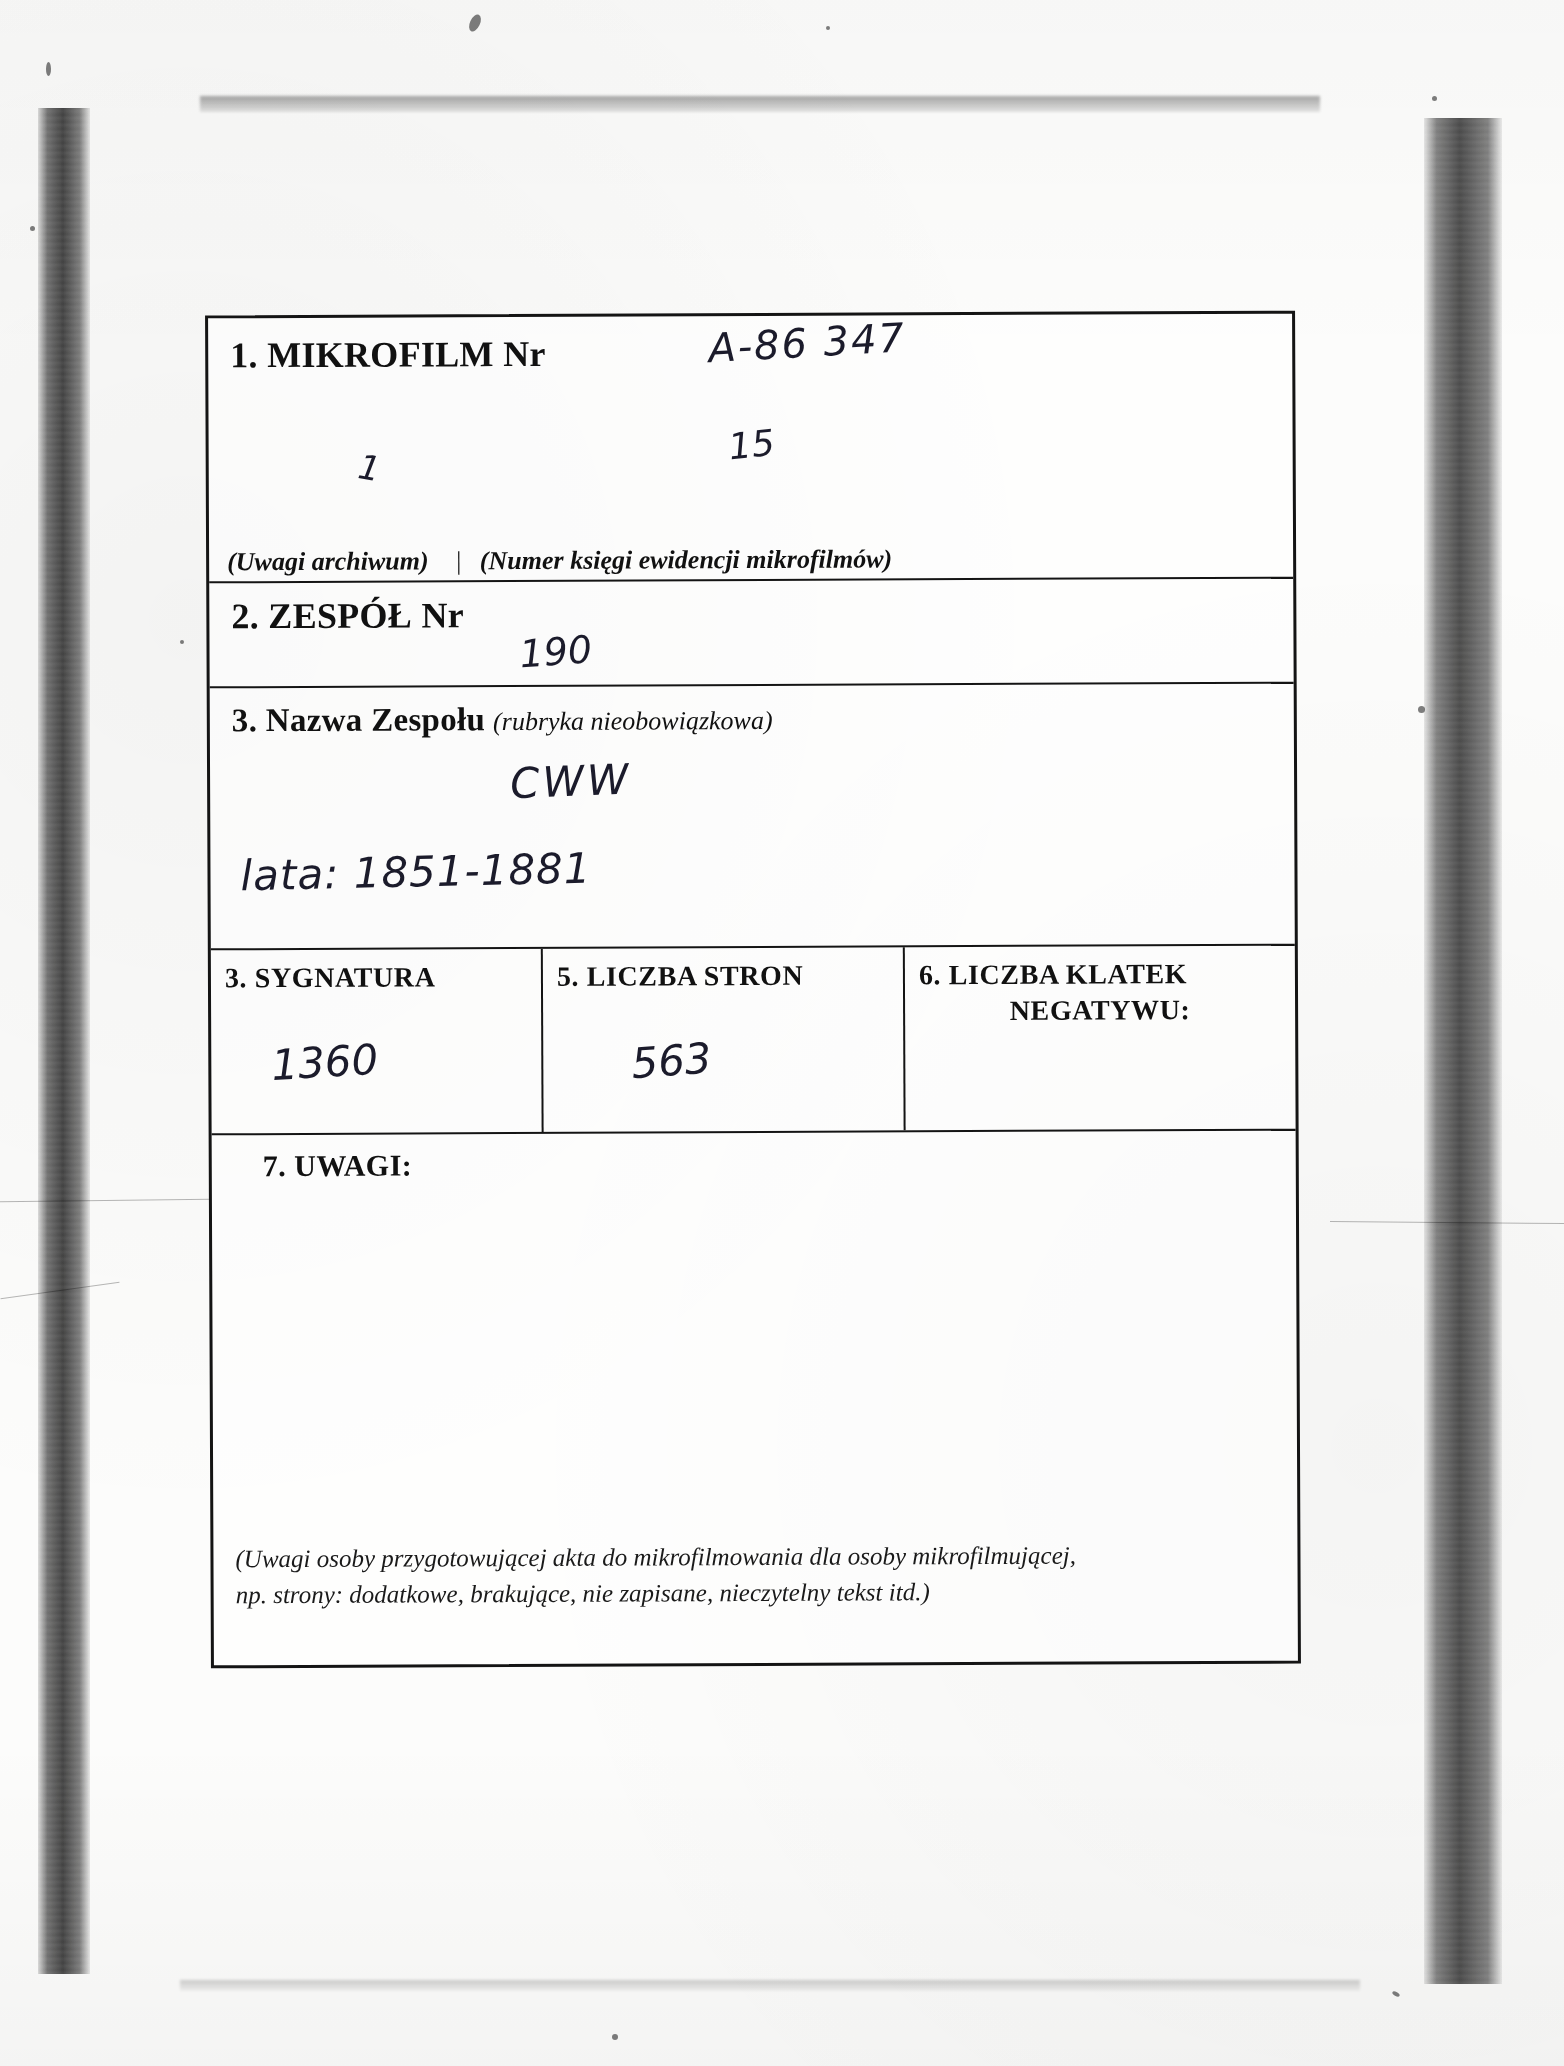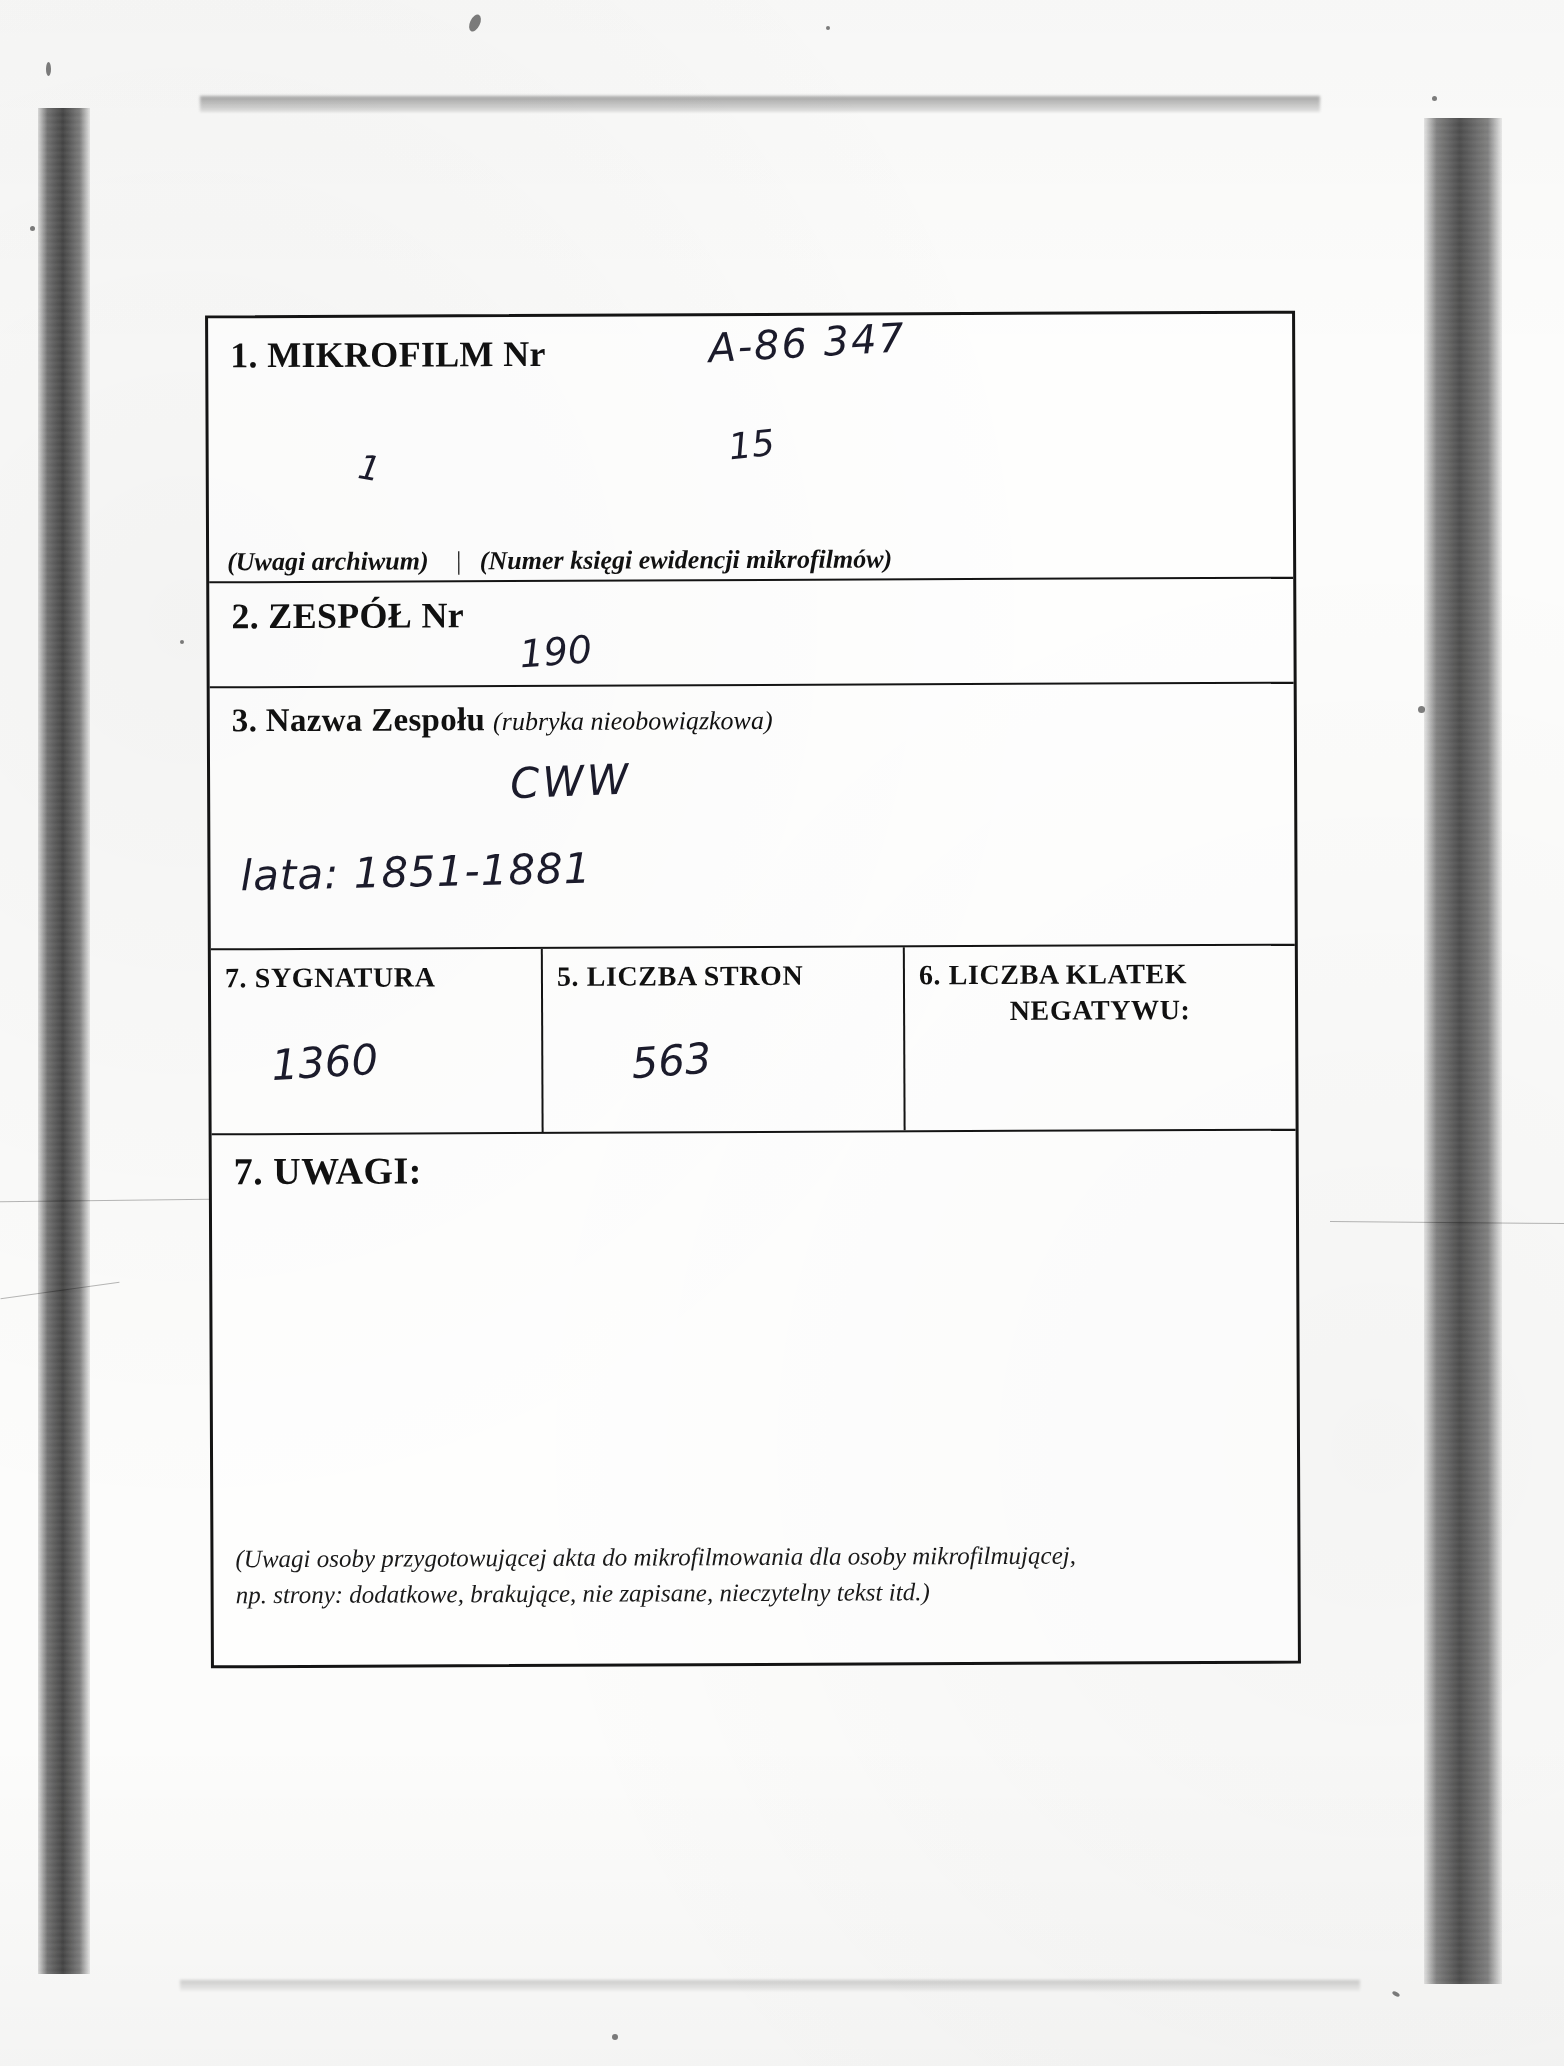--- a/index.html
+++ b/index.html
@@ -251,21 +251,21 @@
   .hw-str {
     position: absolute;
     left: 88px;
     top: 88px;
     font-size: 42px;
     transform: rotate(-4deg);
   }
 
   
   .r-uwagi { height: 532px; padding: 14px 22px 0 22px; position: relative; }
-  .r-uwagi .lbl { font-size: 38px; letter-spacing: .5px; }
+  .r-uwagi .lbl { font-size: 30px; letter-spacing: .5px; margin-left: 29px; }
   .uwagi-note {
     position: absolute;
     left: 22px;
     right: 26px;
     bottom: 52px;
     font-style: italic;
     font-size: 25px;
     line-height: 1.45;
     color: #1a1a1a;
   }
@@ -317,21 +317,21 @@
   </div>
 
   <div class="row r-nazwa">
     <span class="lbl">3. Nazwa Zespołu</span><span class="opt">(rubryka nieobowiązkowa)</span>
     <span class="hw hw-cww">CWW</span>
     <span class="hw hw-lata">lata: 1851-1881</span>
   </div>
 
   <div class="row r-cols">
     <div class="col col-sig">
-      <span class="lbl">7. SYGNATURA</span>
+      <span class="lbl">3. SYGNATURA</span>
       <span class="hw hw-sig">1360</span>
     </div>
     <div class="col col-str">
       <span class="lbl">5. LICZBA  STRON</span>
       <span class="hw hw-str">563</span>
     </div>
     <div class="col col-kl">
       <span class="lbl">6. LICZBA  KLATEK</span>
       <span class="lbl2">NEGATYWU:</span>
       <span class="hw hw-str" style="left:120px;"></span>

